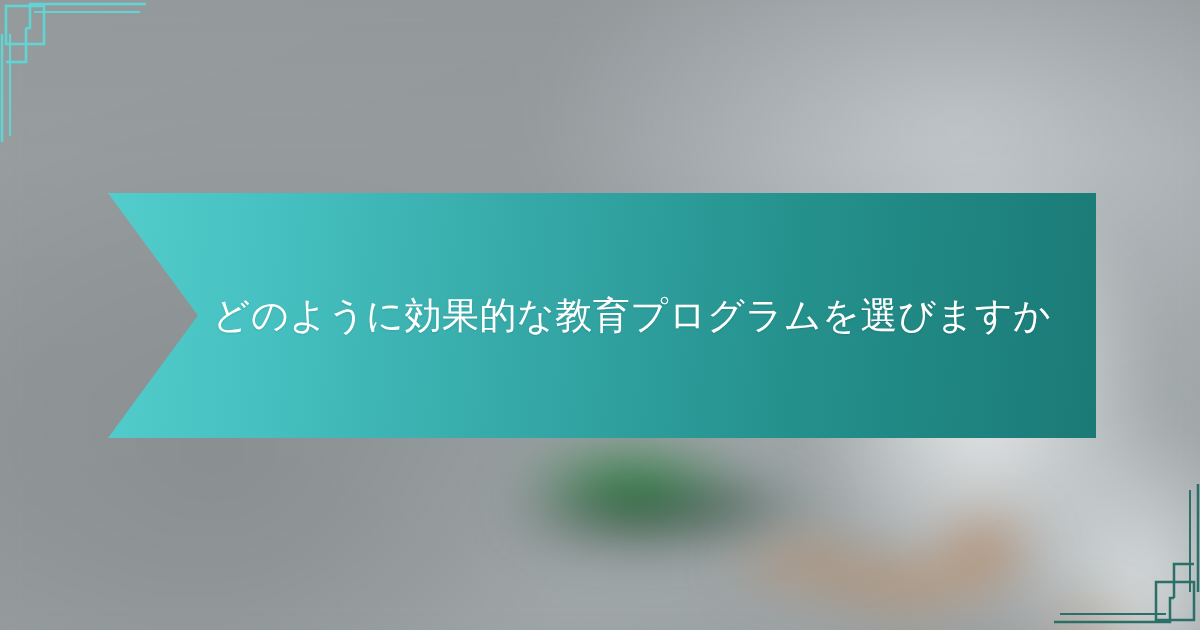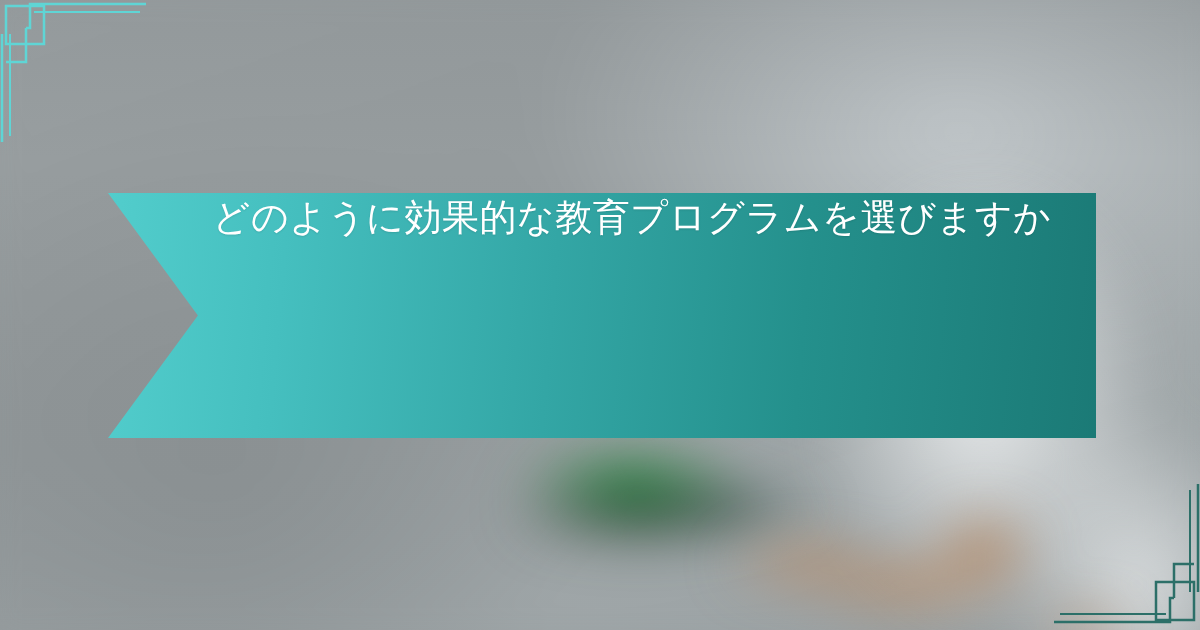--- a/index.html
+++ b/index.html
@@ -72,21 +72,21 @@
   .corner-br { bottom: 0; right: 0; }
 
   
   .ribbon {
     position: absolute;
     left: 108px;
     top: 193px;
     width: 988px;
     height: 245px;
     display: flex;
-    align-items: flex-start;
+    align-items: center;
     justify-content: center;
     -webkit-clip-path: polygon(0% 0%, 100% 0%, 100% 50%, 100% 50%, 100% 100%, 0% 100%, 9.1% 50%);
     clip-path: polygon(0% 0%, 100% 0%, 100% 50%, 100% 50%, 100% 100%, 0% 100%, 9.1% 50%);
     background: linear-gradient(95deg, #52cdcc 0%, #45bfbf 18%, #33a6a5 45%, #24908c 70%, #1b7a76 100%);
     box-shadow: 0 2px 10px rgba(0,0,0,0.18);
   }
 
   .ribbon-title {
     color: #ffffff;
     font-size: 37px;

